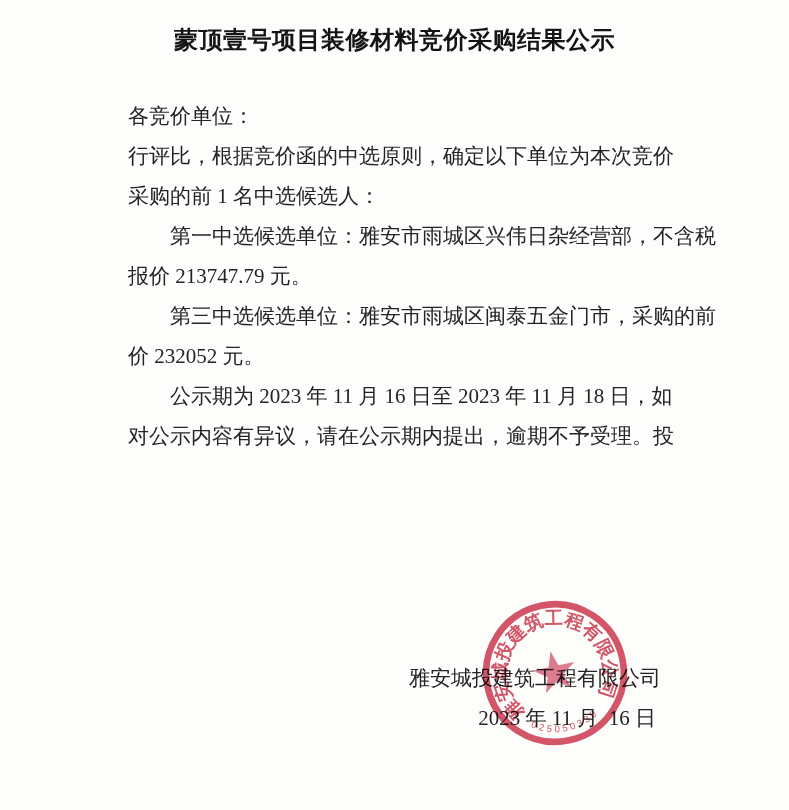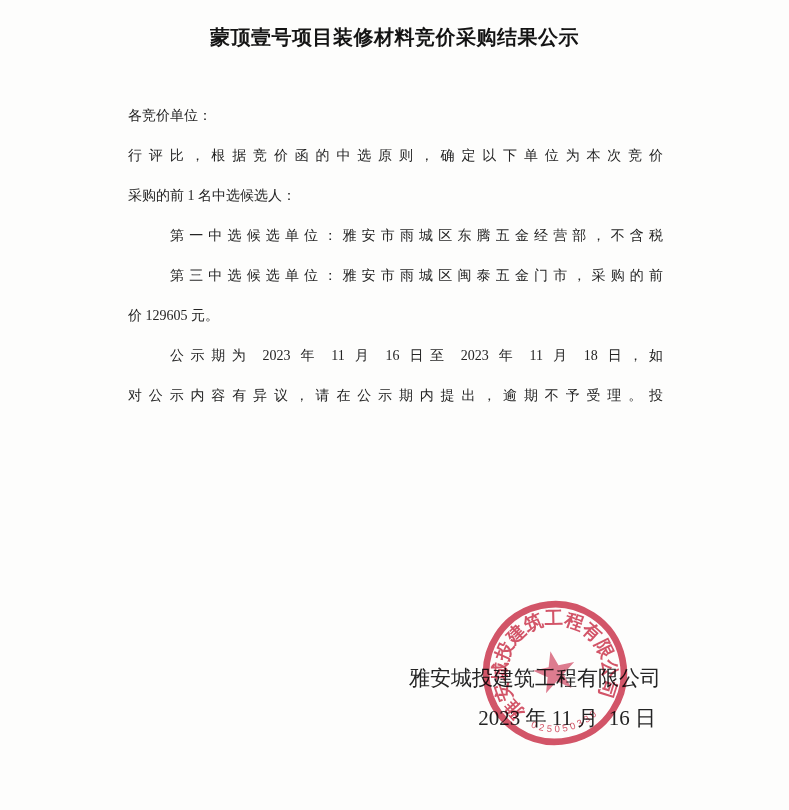--- a/index.html
+++ b/index.html
@@ -12,32 +12,32 @@
     font-family: "Liberation Serif", "DejaVu Serif", serif;
     color: #222;
     overflow: hidden;
   }
   .doc-title {
     position: absolute;
     top: 24px;
     left: 0;
     width: 100%;
     text-align: center;
-    font-size: 20px;
+    font-size: 24px;
     font-weight: 700;
     color: #141414;
     letter-spacing: 0.5px;
     white-space: nowrap;
   }
   .body-block {
     position: absolute;
     top: 96px;
     left: 128px;
     width: 535px;
-    font-size: 14px;
+    font-size: 21px;
     color: #242424;
   }
   .line {
     height: 40px;
     line-height: 40px;
     white-space: nowrap;
     text-align: justify;
   }
   .line.full { text-align-last: justify; }
   .line.indent { text-indent: 42px; }
@@ -82,23 +82,24 @@
 <body>
 
 <div class="page">
 
   <div class="doc-title">蒙顶壹号项目装修材料竞价采购结果公示</div>
 
   <div class="body-block">
     <div class="line">各竞价单位：</div>
     <div class="line full">行评比，根据竞价函的中选原则，确定以下单位为本次竞价</div>
     <div class="line">采购的前 1 名中选候选人：</div>
-    <div class="line indent full">第一中选候选单位：雅安市雨城区东腾五金经营部，不含税</div>
+    <div class="line indent full">第一中选候选单位：雅安市雨城区兴伟日杂经营部，不含税</div>
+    <div class="line">报价 213747.79 元。</div>
     <div class="line indent full">第三中选候选单位：雅安市雨城区闽泰五金门市，采购的前</div>
-    <div class="line">价 129605 元。</div>
+    <div class="line">价 232052 元。</div>
     <div class="line indent full">公示期为 2023 年 11 月 16 日至 2023 年 11 月 18 日，如</div>
     <div class="line full">对公示内容有异议，请在公示期内提出，逾期不予受理。投</div>
   </div>
 
   <div class="sig-company">雅安城投建筑工程有限公司</div>
 
   <div class="sig-date">2023 年 11 月  16 日</div>
 
   <svg class="seal" viewBox="0 0 200 200" aria-hidden="true">
     <circle cx="100" cy="100" r="93" fill="none" stroke-width="9" stroke="#d1465c"></circle>

